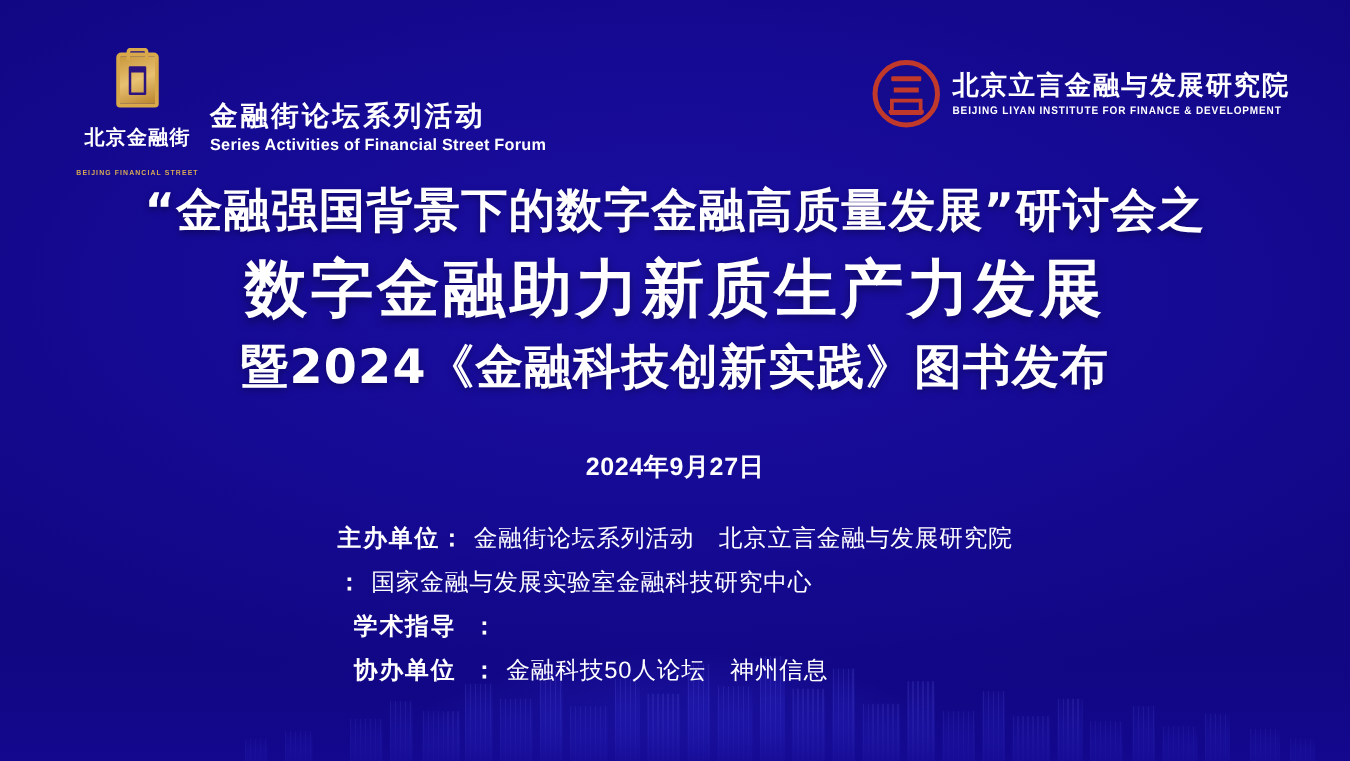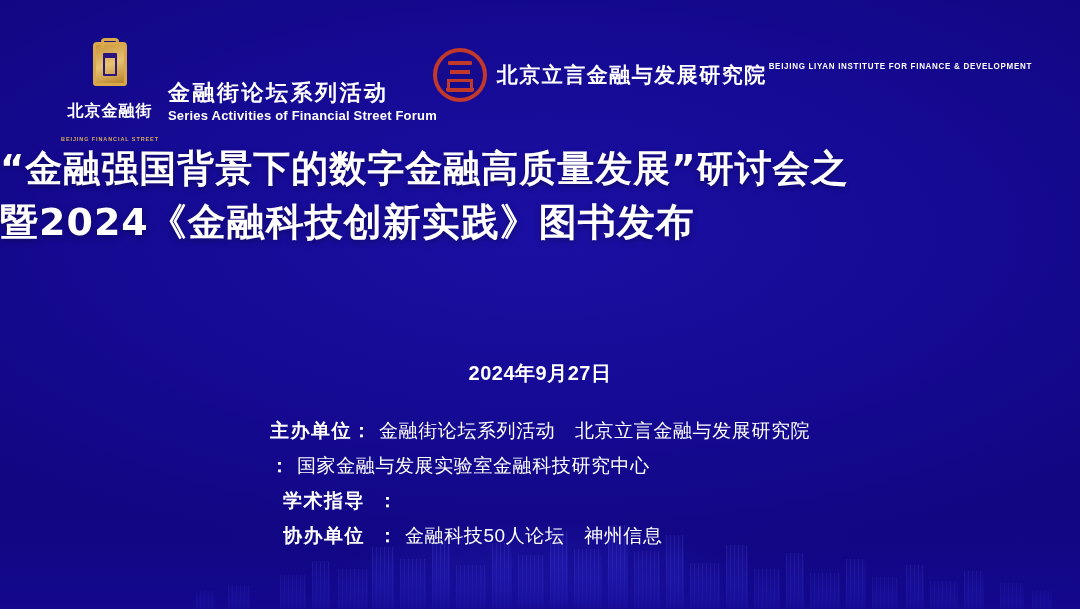--- a/index.html
+++ b/index.html
@@ -161,21 +161,21 @@
   .seal-red .g1 { top:9px;  width:24px; height:4px; border-radius:1px; }
   .seal-red .g2 { top:18px; width:20px; height:4px; }
   .seal-red .g3 { top:27px; width:26px; height:13px; border:3px solid #c0392b; background:transparent; }
   .seal-red .bar {
     position:absolute;
     left:50%; bottom:7px;
     transform:translateX(-50%);
     width:28px; height:3px;
     background:#c0392b;
   }
-  .logo-right .text { display:flex; flex-direction:row; gap:2px; }
+  .logo-right .text { display:flex; flex-direction:column; gap:2px; }
   .logo-right .t-cn {
     font-size:21px;
     font-weight:700;
     color:#ffffff;
     letter-spacing:1.5px;
     line-height:1.15;
     white-space:nowrap;
   }
   .logo-right .t-en {
     font-size:8px;
@@ -185,21 +185,21 @@
     white-space:nowrap;
     transform:scaleY(1.1);
     transform-origin:left center;
   }
 
   
   .titles {
     position:absolute;
     left:0; right:0;
     top:146px;
-    text-align:left;
+    text-align:center;
   }
   .title-1 {
     font-family:"DejaVu Sans", sans-serif;
     font-size:37px;
     font-weight:700;
     color:#ffffff;
     letter-spacing:1px;
     line-height:1.25;
     white-space:nowrap;
     text-shadow:0 2px 5px rgba(0,0,0,.35);
@@ -338,20 +338,21 @@
       <div class="text">
         <div class="t-cn">北京立言金融与发展研究院</div>
         <div class="t-en">BEIJING LIYAN INSTITUTE FOR FINANCE &amp; DEVELOPMENT</div>
       </div>
     </div>
 
   </div>
 
   <div class="titles">
     <div class="title-1">“金融强国背景下的数字金融高质量发展”研讨会之</div>
+    <div class="title-2">数字金融助力新质生产力发展</div>
     <div class="title-3">暨2024《金融科技创新实践》图书发布</div>
   </div>
 
   <div class="event-date">2024年9月27日</div>
 
   <div class="organizers">
     <div class="org-row">
       <span class="org-label">主办单位</span>
       <span class="org-colon">：</span>
       <span class="org-value">金融街论坛系列活动　北京立言金融与发展研究院</span>

